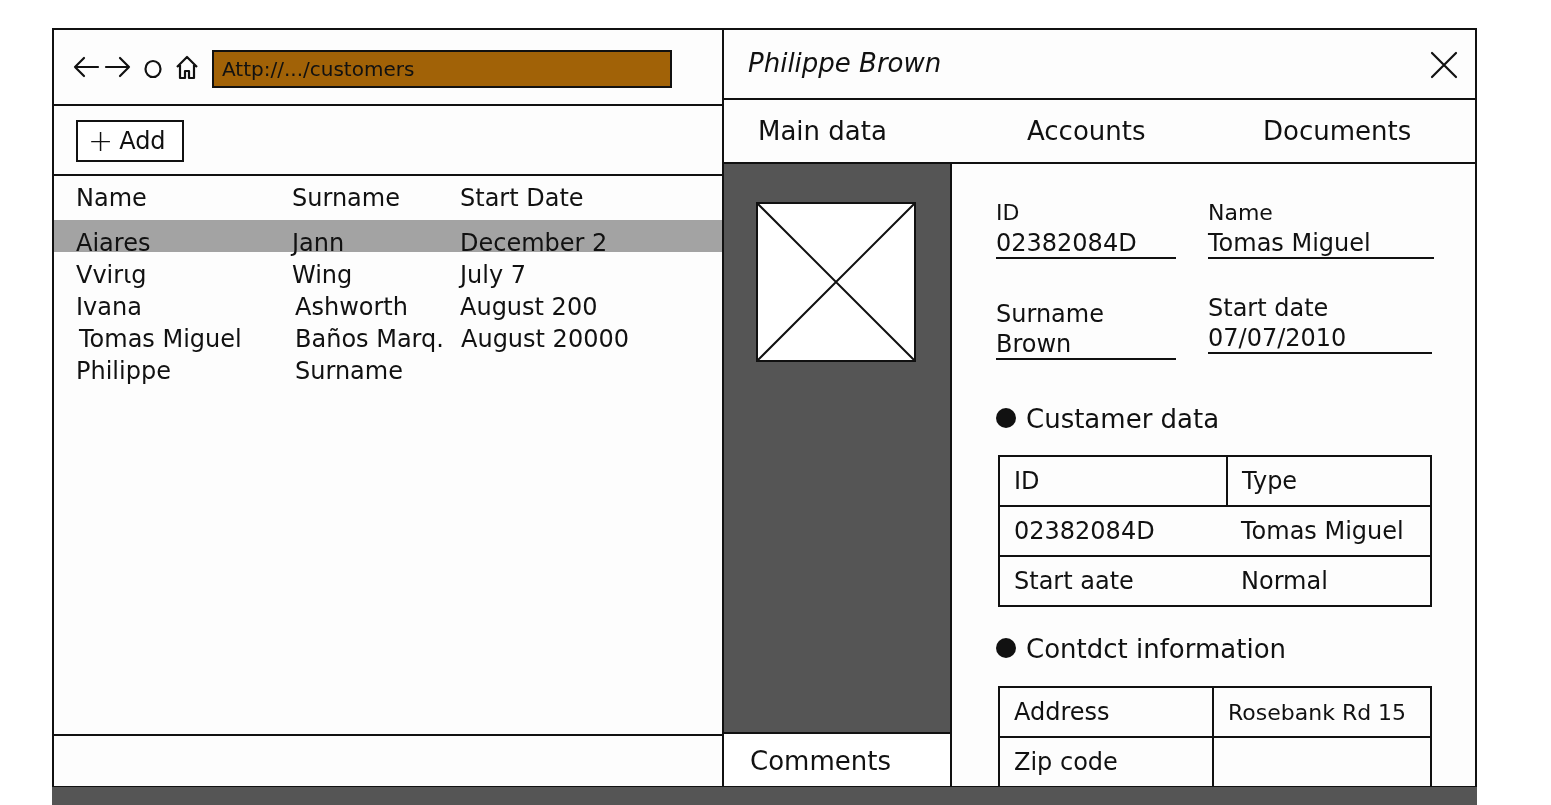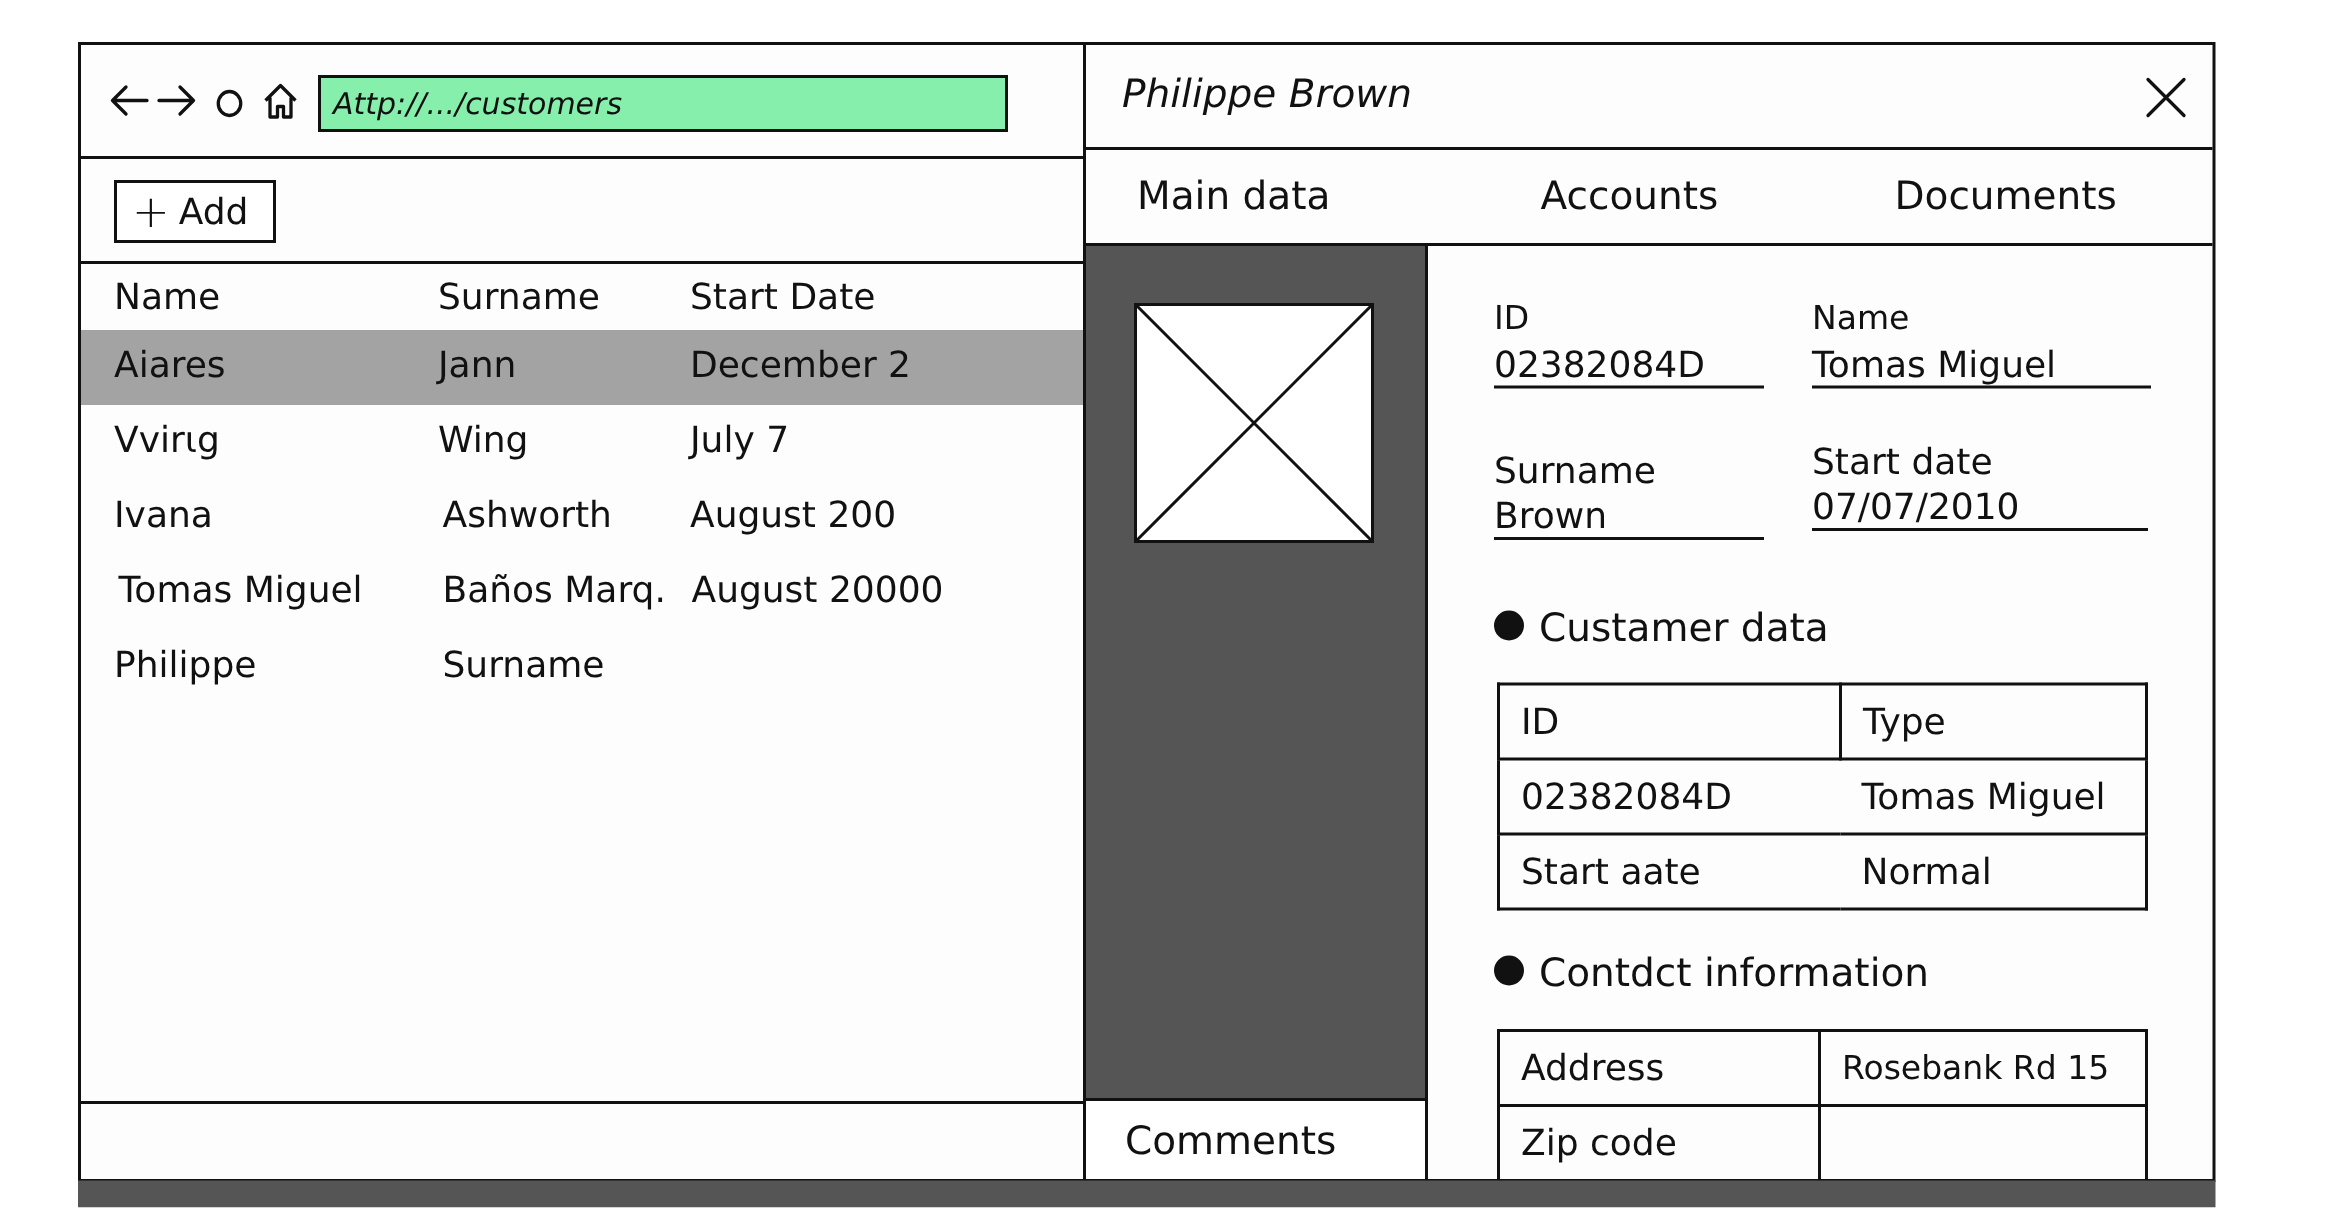--- a/index.html
+++ b/index.html
@@ -6,27 +6,27 @@
     html, body { width: 1551px; height: 805px; overflow: hidden; background: #ffffff; }
     body { position: relative; font-family: "DejaVu Sans", sans-serif; color: #111; }
 
     .frame { position: absolute; left: 52px; top: 28px; width: 1425px; height: 760px; border: 2px solid #111; background: #fdfdfd; }
     .bottom-bar { position: absolute; left: 52px; top: 787px; width: 1425px; height: 18px; background: #555555; }
 
     
     .left-pane { position: absolute; left: 0; top: 0; width: 670px; height: 756px; border-right: 2px solid #111; }
     .browser-bar { position: absolute; left: 0; top: 0; width: 668px; height: 76px; border-bottom: 2px solid #111; }
     .nav-icon { position: absolute; top: 22px; width: 28px; height: 30px; }
-    .url-field { position: absolute; left: 158px; top: 20px; width: 460px; height: 38px; border: 2px solid #111; background: #86efac; font-size: 20px; line-height: 34px; padding-left: 8px; color: #111; font-style: italic; }
+    .url-field { position: absolute; left: 158px; top: 20px; width: 460px; height: 38px; border: 2px solid #111; background: #a16207; font-size: 20px; line-height: 34px; padding-left: 8px; color: #111; }
     .toolbar { position: absolute; left: 0; top: 76px; width: 668px; height: 70px; border-bottom: 2px solid #111; }
     .add-button { position: absolute; left: 22px; top: 14px; width: 108px; height: 42px; border: 2px solid #111; background: #fff; font-size: 24px; line-height: 38px; padding-left: 10px; cursor: pointer; }
     .add-button .plus { font-size: 30px; font-weight: 300; vertical-align: -2px; margin-right: 6px; }
 
     .grid { position: absolute; left: 0; top: 146px; width: 668px; }
-    .grid-row { position: relative; height: 50px; font-size: 24px; line-height: 47px; }
+    .grid-row { position: relative; height: 32px; font-size: 24px; line-height: 47px; }
     .grid-row.header { height: 44px; line-height: 44px; }
     .grid-row.selected { background: #a3a3a3; }
     .cell { position: absolute; top: 0; white-space: nowrap; }
     .c1 { left: 22px; } .c2 { left: 238px; } .c3 { left: 406px; }
 
     .left-footer { position: absolute; left: 0; top: 704px; width: 668px; height: 52px; border-top: 2px solid #111; }
 
     
     .right-pane { position: absolute; left: 670px; top: 0; width: 751px; height: 756px; }
     .detail-header { position: absolute; left: 0; top: 0; width: 751px; height: 70px; border-bottom: 2px solid #111; font-style: italic; }

